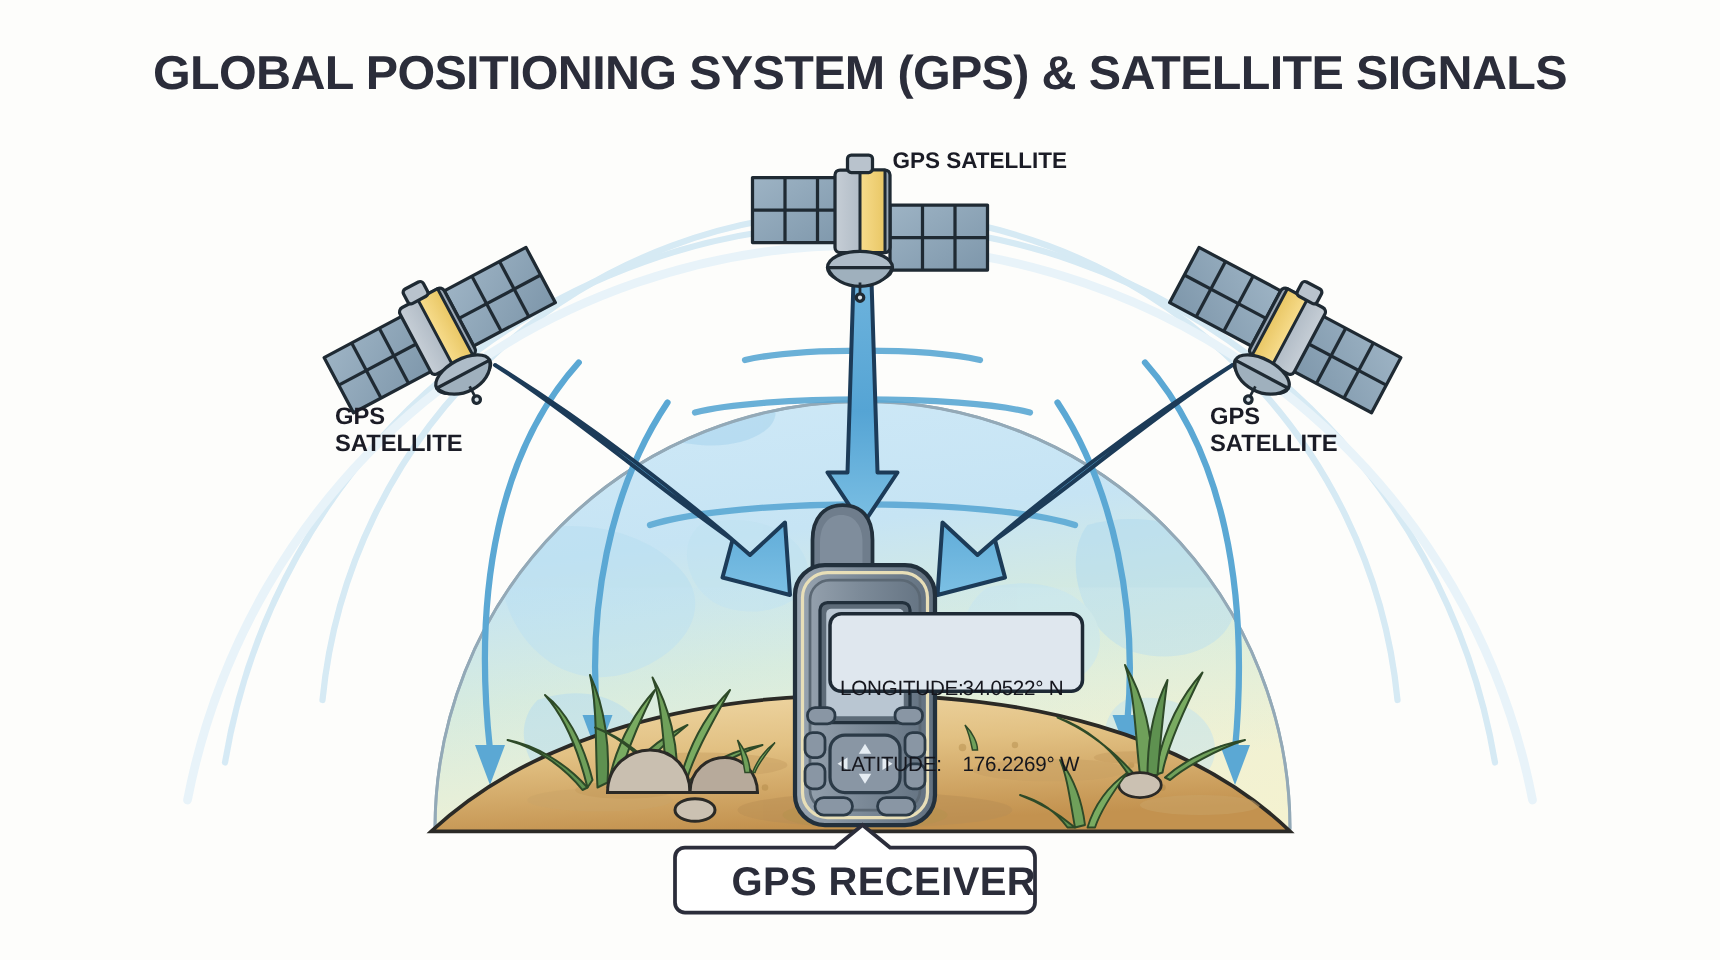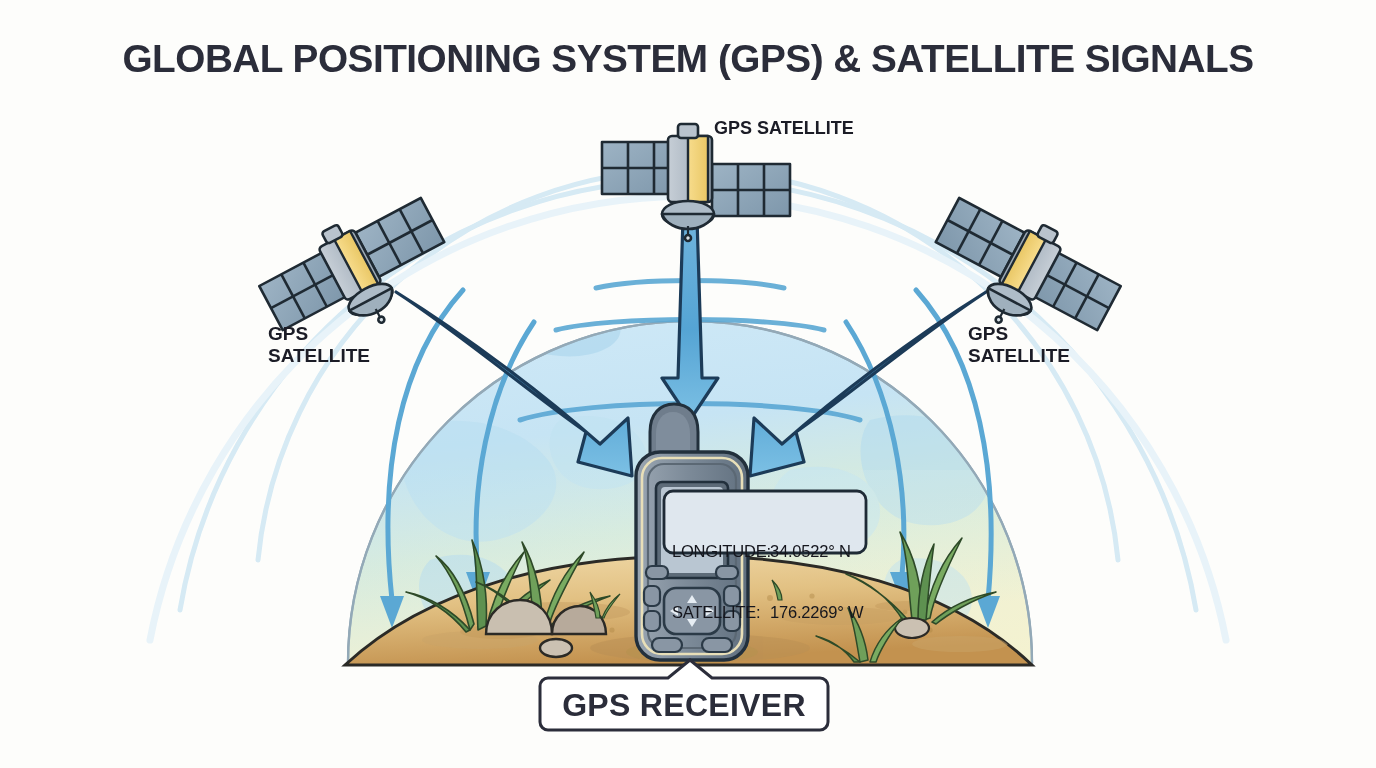--- a/index.html
+++ b/index.html
@@ -47,21 +47,21 @@
     letter-spacing: -0.2px;
     line-height: 25px;
     white-space: nowrap;
   }
   .screen-text .row { display: block; }
   .screen-text .k { display: inline-block; width: 98px; }
   .screen-text .v { display: inline-block; text-align: left; width: 88px; margin-top: 36px; }
 
   .caption {
     position: absolute;
-    left: 544px; top: 680px;
+    left: 567px; top: 680px;
     width: 280px; height: 50px;
     display: flex; align-items: center; justify-content: center;
     font-size: 32px; font-weight: 800;
     color: #2b2d3a;
     letter-spacing: 0.3px;
     font-family: "Liberation Sans", sans-serif;
   }
 </style>
 </head>
 <body>
@@ -393,19 +393,19 @@
   <div class="sat-label" id="label-left">GPS
 SATELLITE</div>
   <div class="sat-label" id="label-right">GPS
 SATELLITE</div>
 
   <div class="screen-text">
     <span class="row">
       <span class="k">LONGITUDE:</span><span class="v">34.0522° N</span>
     </span>
     <span class="row">
-      <span class="k">SATELLITE:</span><span class="v">176.2269° W</span>
+      <span class="k">LATITUDE:</span><span class="v">176.2269° W</span>
     </span>
   </div>
 
   <div class="caption">GPS RECEIVER</div>
 
 </div>
 
 </body></html>

